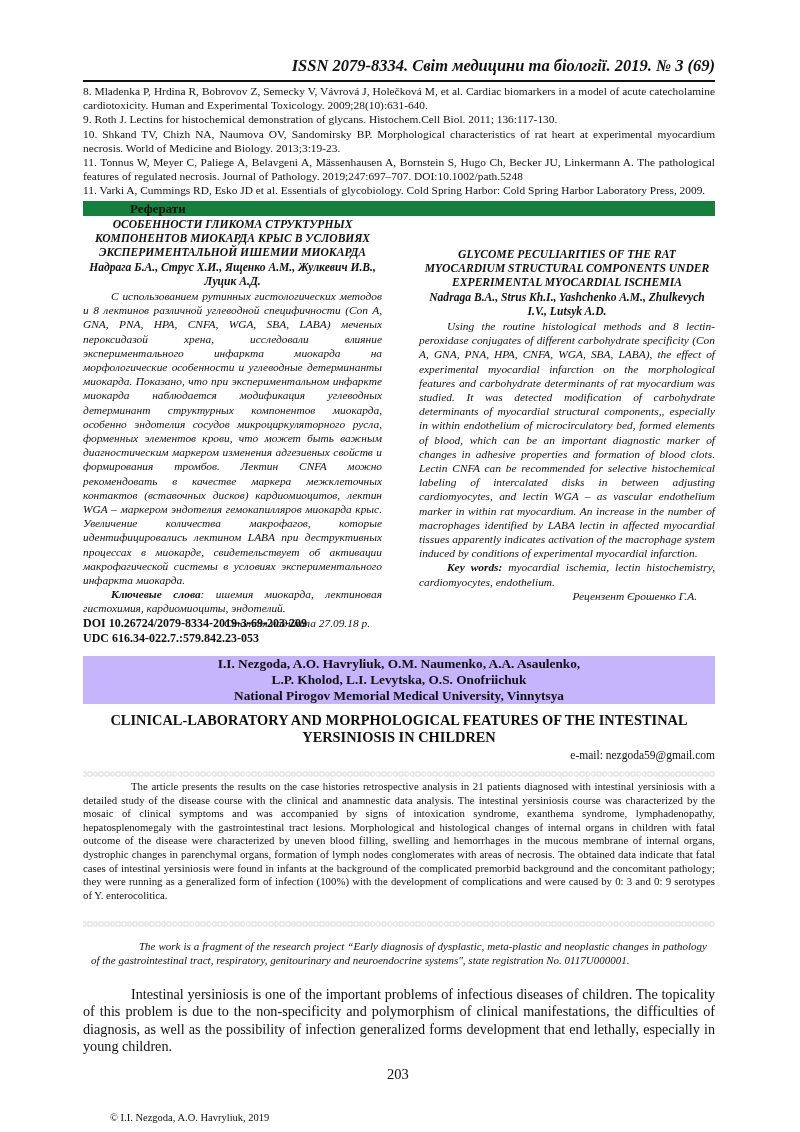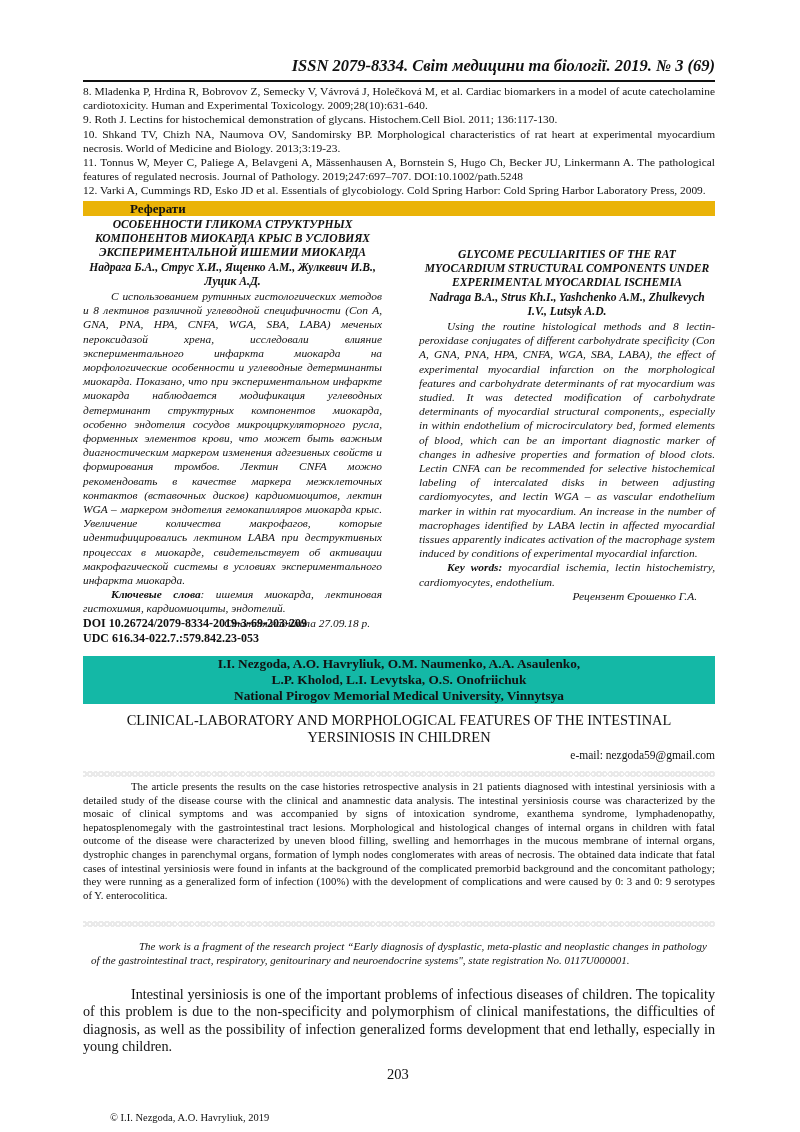--- a/index.html
+++ b/index.html
@@ -7,37 +7,37 @@
          font-family: "Liberation Serif", serif; color: #111; }
   .page { position: absolute; left: 83px; top: 0; width: 632px; }
   .running-head { position: absolute; top: 56px; right: 0; font-style: italic; font-weight: bold;
                   font-size: 16.5px; letter-spacing: 0; white-space: nowrap; }
   .head-rule { position: absolute; top: 80px; left: 0; width: 632px; height: 0;
                border-top: 2.5px solid #111; }
   .refs { position: absolute; top: 84px; left: 0; width: 632px; font-size: 11.4px; line-height: 14.2px;
           text-align: justify; }
   .refs p { margin: 0; }
   .referaty-bar { position: absolute; top: 201px; left: 0; width: 632px; height: 15px;
-                  background: #eab308; }
+                  background: #15803d; }
   .referaty-label { position: absolute; left: 47px; top: 0; font-weight: bold; font-size: 13px; line-height: 15px; }
   .col { position: absolute; top: 218px; width: 299px; font-size: 11.4px; line-height: 14.2px; font-style: italic; }
   .col-left { left: 0; }
   .col-right { left: 336px; width: 296px; margin-top: 30px; }
   .col .title { font-weight: bold; text-align: center; font-size: 11.6px; line-height: 14.2px; }
   .col .authors { font-weight: bold; text-align: center; font-size: 11.6px; line-height: 14.2px; }
   .col .abstract { text-align: justify; text-indent: 28px; margin: 0; }
   .col .keywords { text-align: justify; text-indent: 28px; margin: 0; }
   .col .kw-label { font-weight: bold; }
   .col .received { text-align: right; margin: 0; padding-right: 12px; }
   .col-right .received { padding-right: 18px; }
   .doi-block { position: absolute; top: 616px; left: 0; font-weight: bold; font-size: 12px; line-height: 15px; }
   .affil-bar { position: absolute; top: 656px; left: 0; width: 632px; height: 48px;
-               background: #14b8a6; text-align: center; font-weight: bold; font-size: 13.3px; line-height: 16px; }
+               background: #c4b5fd; text-align: center; font-weight: bold; font-size: 13.3px; line-height: 16px; }
   .article-title { position: absolute; top: 712px; left: 0; width: 632px; text-align: center;
-                   font-weight: normal; font-size: 14.4px; line-height: 17px; }
+                   font-weight: bold; font-size: 14.4px; line-height: 17px; }
   .email { position: absolute; top: 749px; right: 0; font-size: 11.5px; }
   .wavy { position: absolute; left: 0; width: 632px; height: 6px;
           background-image: repeating-linear-gradient(135deg, #e6e6e6 0 2px, transparent 2px 4px),
                             repeating-linear-gradient(45deg, #e6e6e6 0 2px, transparent 2px 4px); opacity: 0.8; }
   .wavy-top { top: 771px; }
   .wavy-bottom { top: 921px; }
   .main-abstract { position: absolute; top: 780px; left: 0; width: 632px; font-size: 10.8px; line-height: 13.6px;
                    text-align: justify; }
   .main-abstract p { margin: 0; text-indent: 48px; }
   .main-abstract .kw-label { font-weight: bold; }
@@ -56,21 +56,21 @@
 <div class="page">
 
   <div class="running-head">ISSN 2079-8334. Світ медицини та біології. 2019. № 3 (69)</div>
   <div class="head-rule"></div>
 
   <div class="refs">
     <p>8. Mladenka P, Hrdina R, Bobrovov Z, Semecky V, Vávrová J, Holečková M, et al. Cardiac biomarkers in a model of acute catecholamine cardiotoxicity. Human and Experimental Toxicology.  2009;28(10):631-640.</p>
     <p>9. Roth J. Lectins for histochemical demonstration of glycans. Histochem.Cell Biol. 2011; 136:117-130.</p>
     <p>10. Shkand TV, Chizh NA, Naumova OV, Sandomirsky BP. Morphological characteristics of rat heart at experimental myocardium necrosis. World of Medicine and Biology. 2013;3:19-23.</p>
     <p>11. Tonnus W, Meyer C, Paliege A, Belavgeni A, Mässenhausen A, Bornstein S, Hugo Ch, Becker JU,  Linkermann A. The pathological features of regulated necrosis. Journal of Pathology. 2019;247:697–707. DOI:10.1002/path.5248</p>
-    <p>12. Varki A, Cummings RD, Esko JD et al. Essentials of glycobiology. Cold Spring Harbor: Cold Spring Harbor Laboratory Press, 2009.</p>
+    <p>11. Varki A, Cummings RD, Esko JD et al. Essentials of glycobiology. Cold Spring Harbor: Cold Spring Harbor Laboratory Press, 2009.</p>
   </div>
 
   <div class="referaty-bar">
     <span class="referaty-label">Реферати</span>
   </div>
 
   <div class="col col-left">
     <div class="title">ОСОБЕННОСТИ ГЛИКОМА СТРУКТУРНЫХ КОМПОНЕНТОВ МИОКАРДА КРЫС В УСЛОВИЯХ ЭКСПЕРИМЕНТАЛЬНОЙ ИШЕМИИ МИОКАРДА</div>
     <div class="authors">Надрага Б.А., Струс Х.И., Ященко А.М., Жулкевич И.В., Луцик А.Д.</div>
     <p class="abstract">С использованием рутинных гистологических методов и 8 лектинов различной углеводной специфичности (Con A, GNA, PNA, HPA, CNFA, WGA, SBA, LABA) меченых пероксидазой хрена, исследовали влияние экспериментального инфаркта миокарда на морфологические особенности и углеводные детерминанты миокарда. Показано, что при экспериментальном инфаркте миокарда наблюдается модификация углеводных детерминант структурных компонентов миокарда, особенно эндотелия сосудов микроциркуляторного русла, форменных элементов крови, что может быть важным диагностическим маркером изменения адгезивных свойств и формирования тромбов. Лектин CNFA можно рекомендовать в качестве маркера межклеточных контактов (вставочных дисков) кардиомиоцитов, лектин WGA – маркером эндотелия гемокапилляров миокарда крыс. Увеличение количества макрофагов, которые идентифицировались лектином LABA при деструктивных процессах в миокарде, свидетельствует об активации макрофагической системы в условиях экспериментального инфаркта миокарда.</p>

